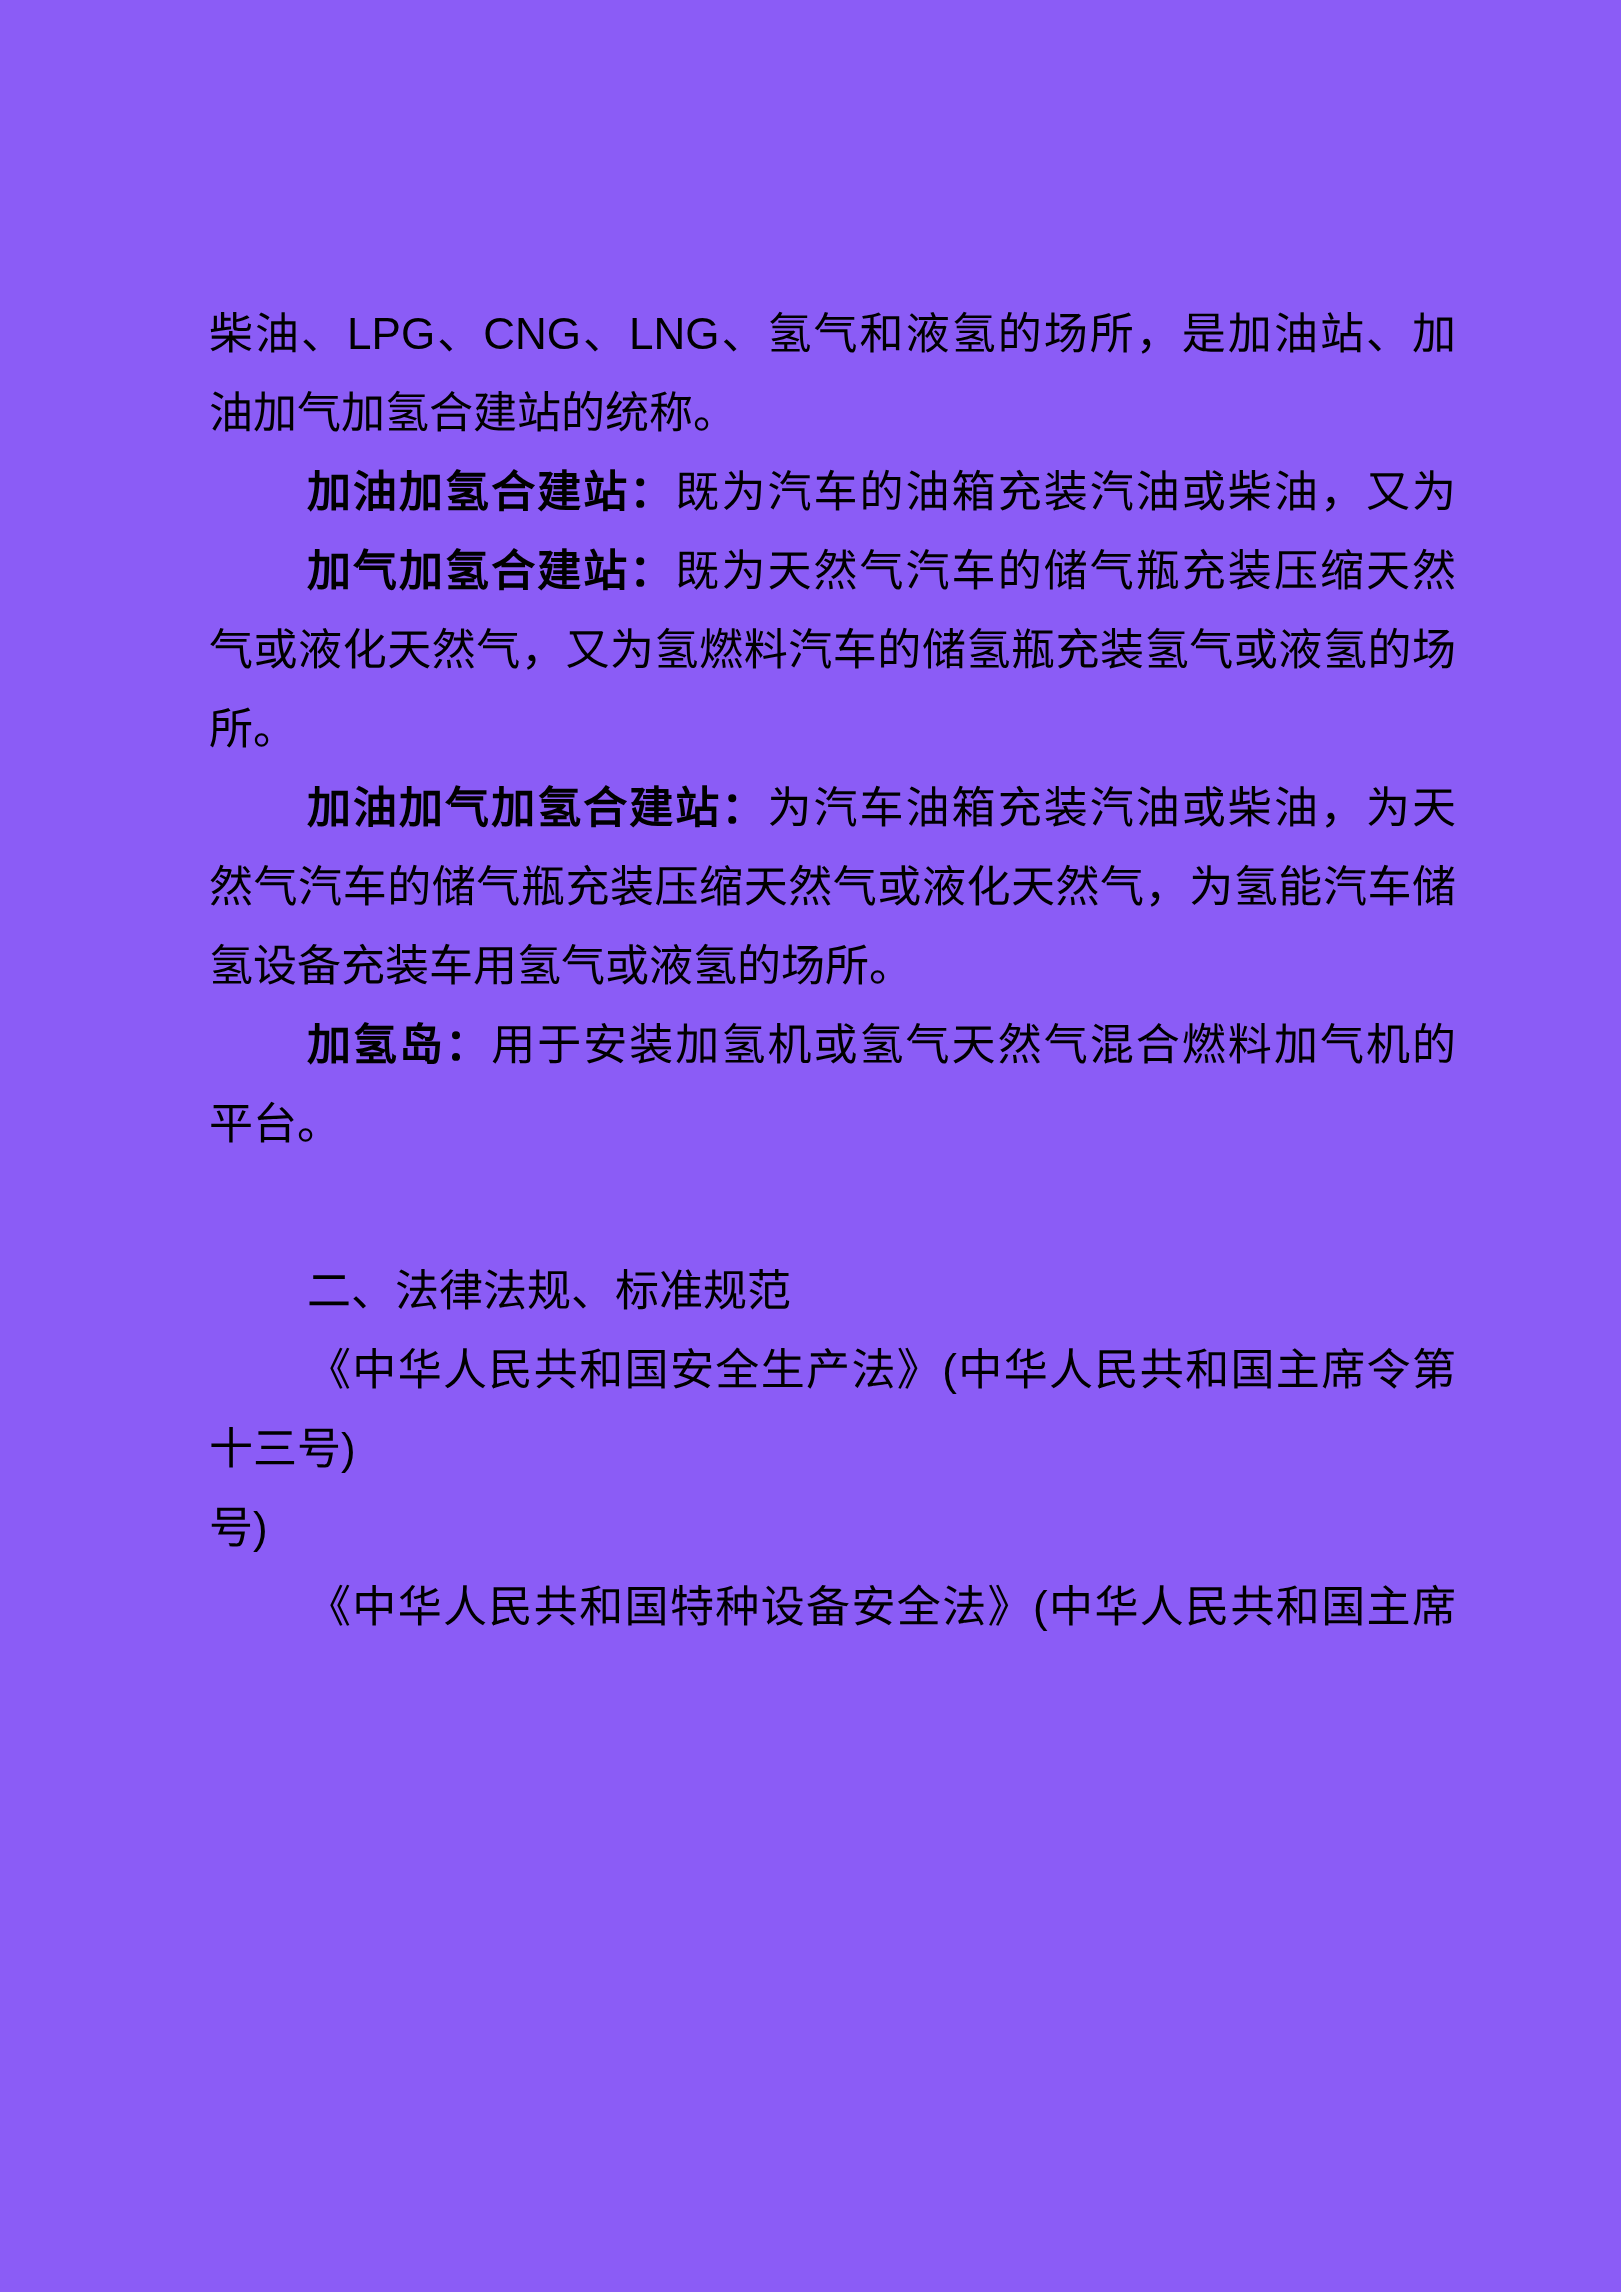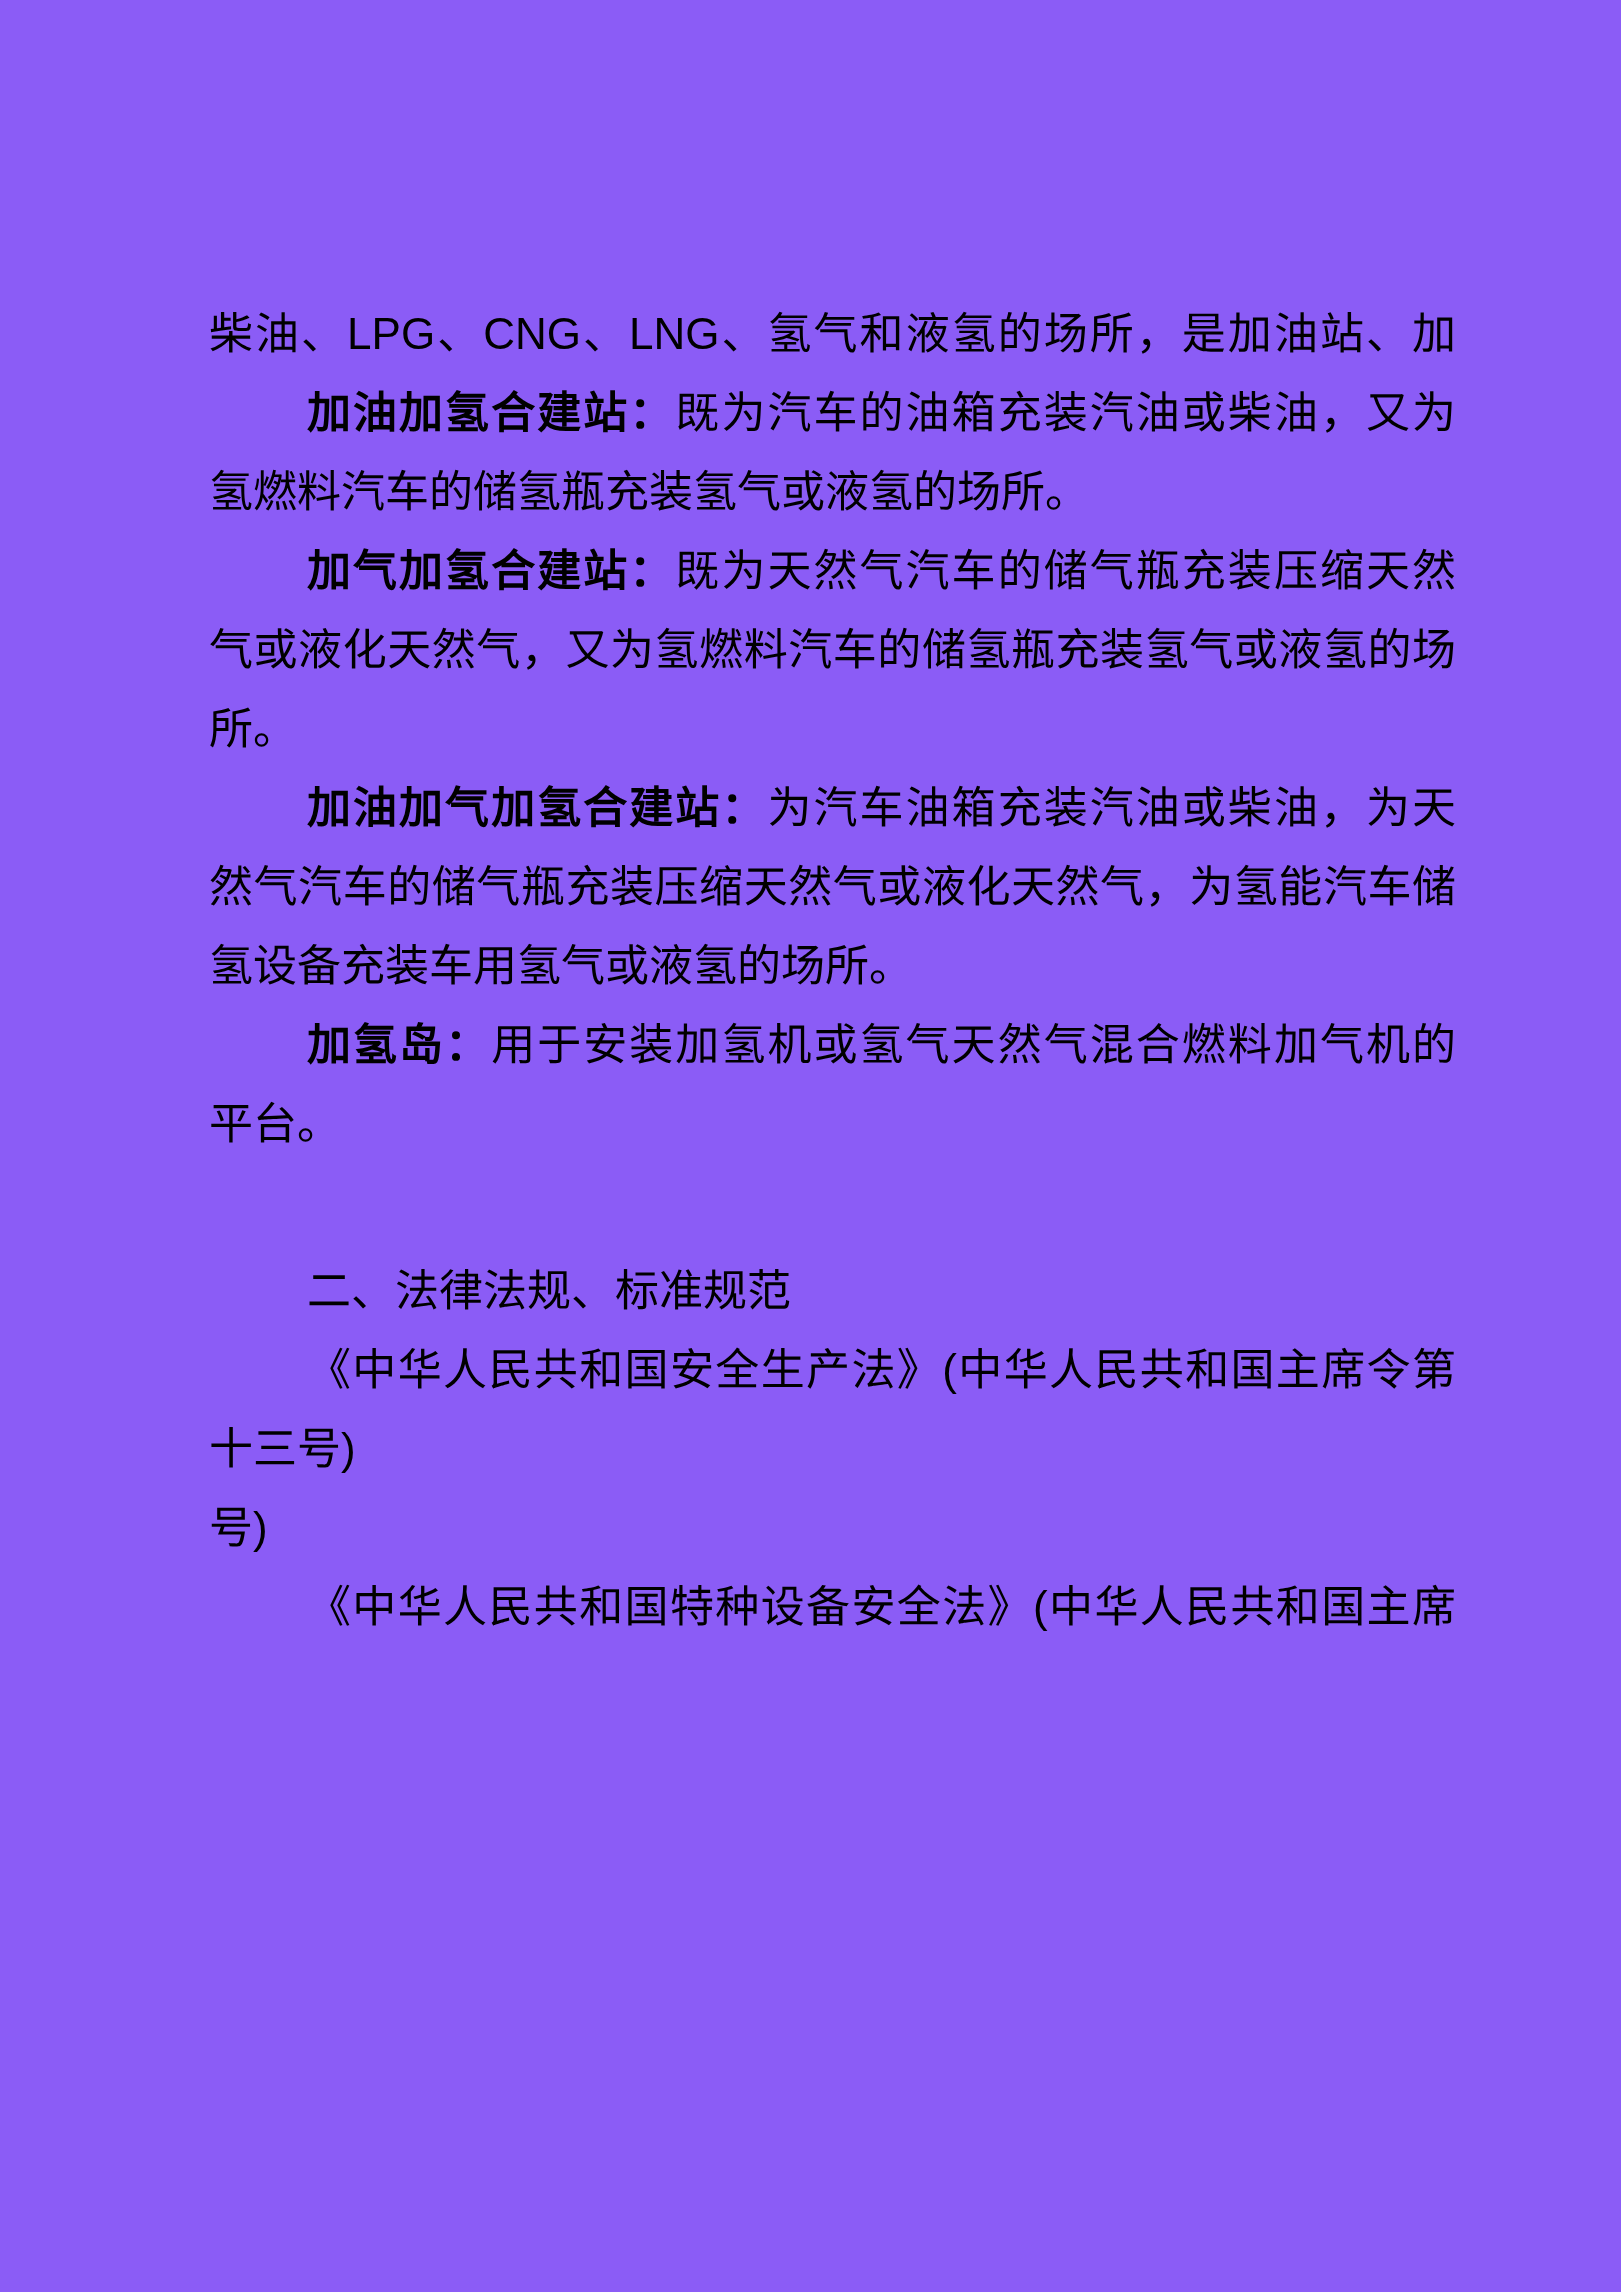--- a/index.html
+++ b/index.html
@@ -50,24 +50,24 @@
     font-weight: 700;
   }
 </style>
 </head>
 <body>
 
 <div class="page" style="background: #8b5cf6;">
   <div class="content" style="color: rgb(0, 0, 0);">
       <div class="paragraph">
         <div class="line"><span class="run">柴油、LPG、CNG、LNG、氢气和液氢的场所，是加油站、加</span></div>
+        <div class="line last"><span class="run">油加气加氢合建站的统称。</span></div>
       </div>
       <div class="paragraph">
         <div class="line indent"><span class="run bold">加油加氢合建站：</span><span class="run">既为汽车的油箱充装汽油或柴油，又为</span></div>
-        <div class="line last"><span class="run">氢燃料汽车的储氢瓶充装氢气或液氢的场所。</span></div>
       </div>
       <div class="paragraph">
         <div class="line indent"><span class="run bold">加气加氢合建站：</span><span class="run">既为天然气汽车的储气瓶充装压缩天然</span></div>
         <div class="line"><span class="run">气或液化天然气，又为氢燃料汽车的储氢瓶充装氢气或液氢的场</span></div>
         <div class="line last"><span class="run">所。</span></div>
       </div>
       <div class="paragraph">
         <div class="line indent"><span class="run bold">加油加气加氢合建站：</span><span class="run">为汽车油箱充装汽油或柴油，为天</span></div>
         <div class="line"><span class="run">然气汽车的储气瓶充装压缩天然气或液化天然气，为氢能汽车储</span></div>
         <div class="line last"><span class="run">氢设备充装车用氢气或液氢的场所。</span></div>

